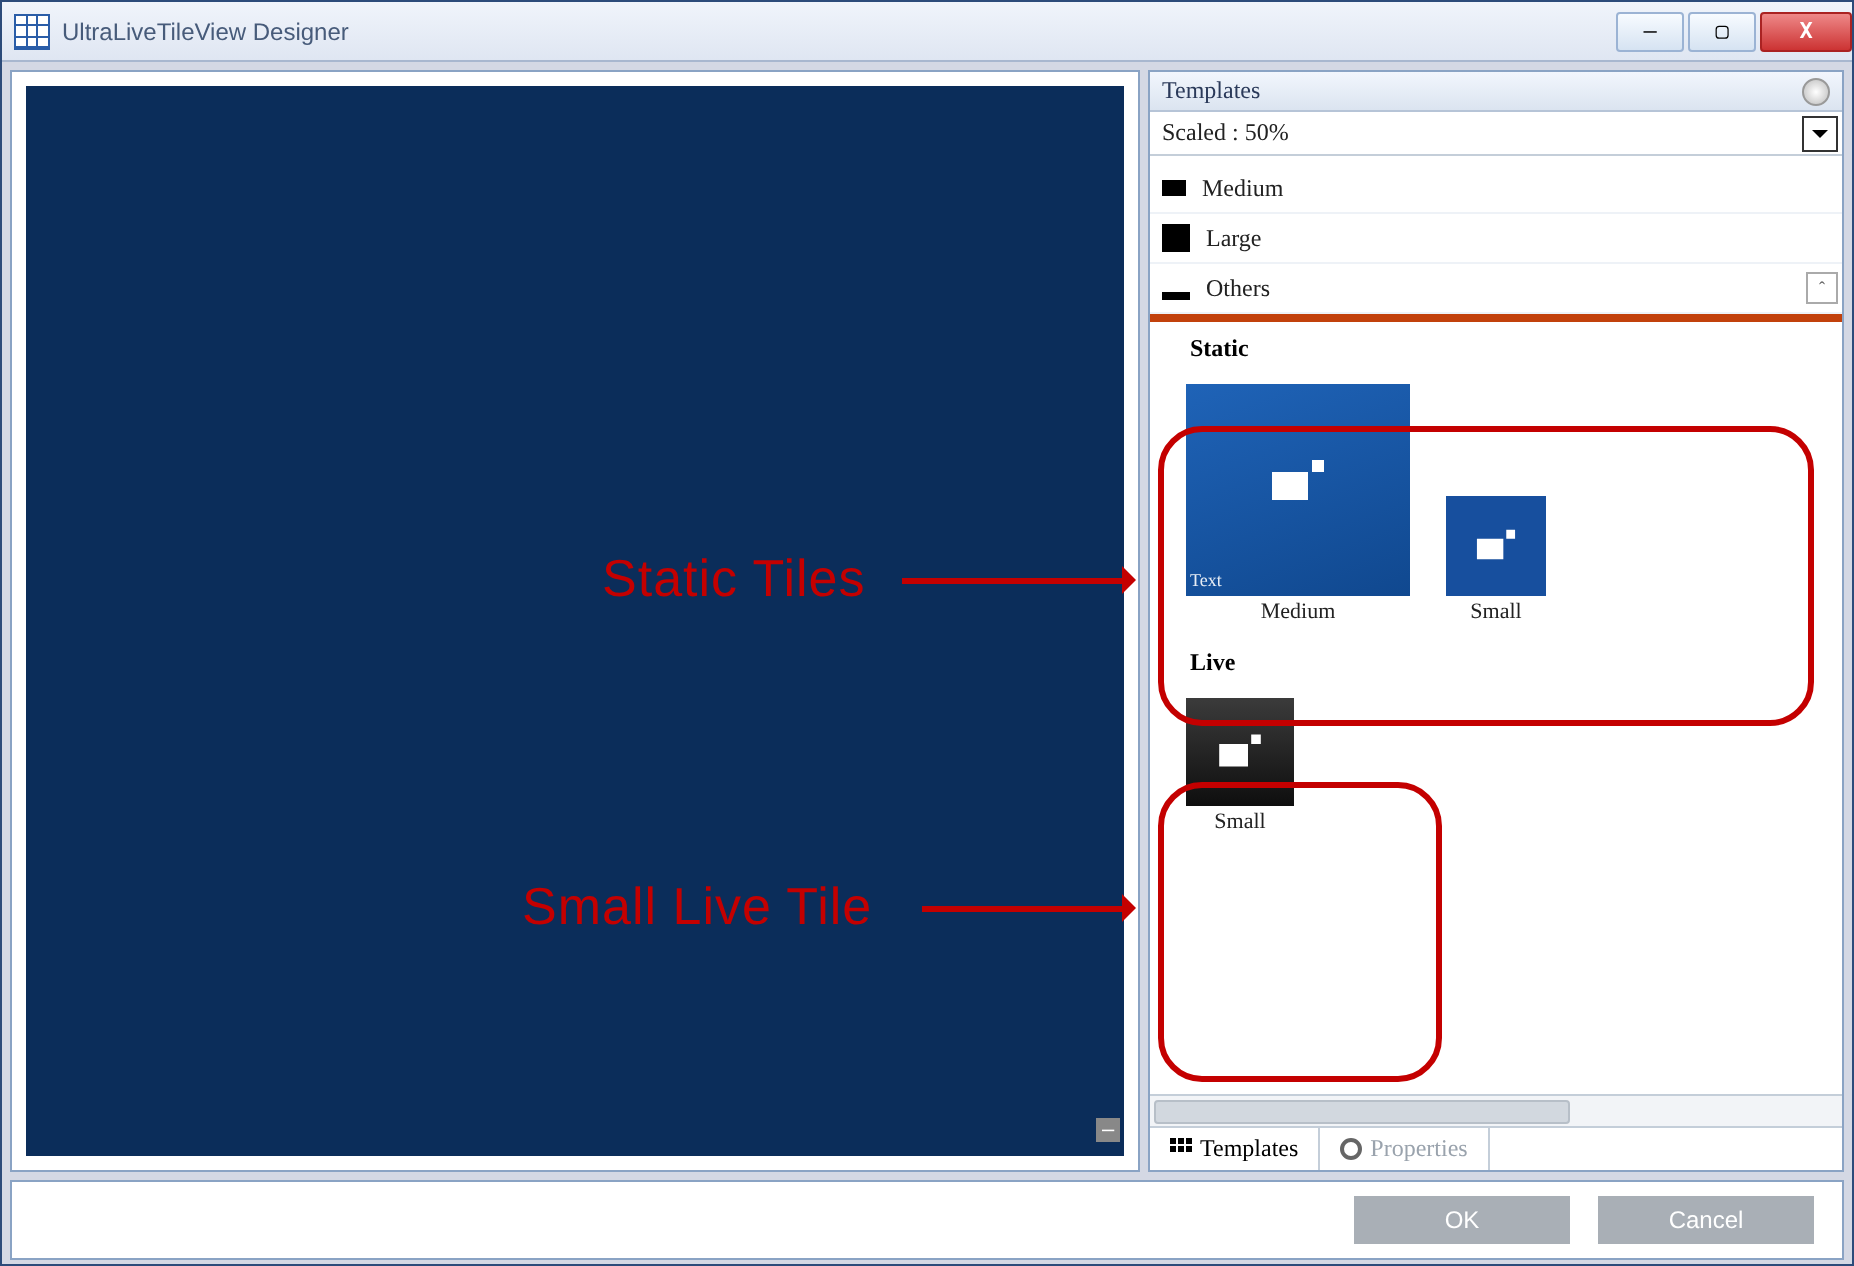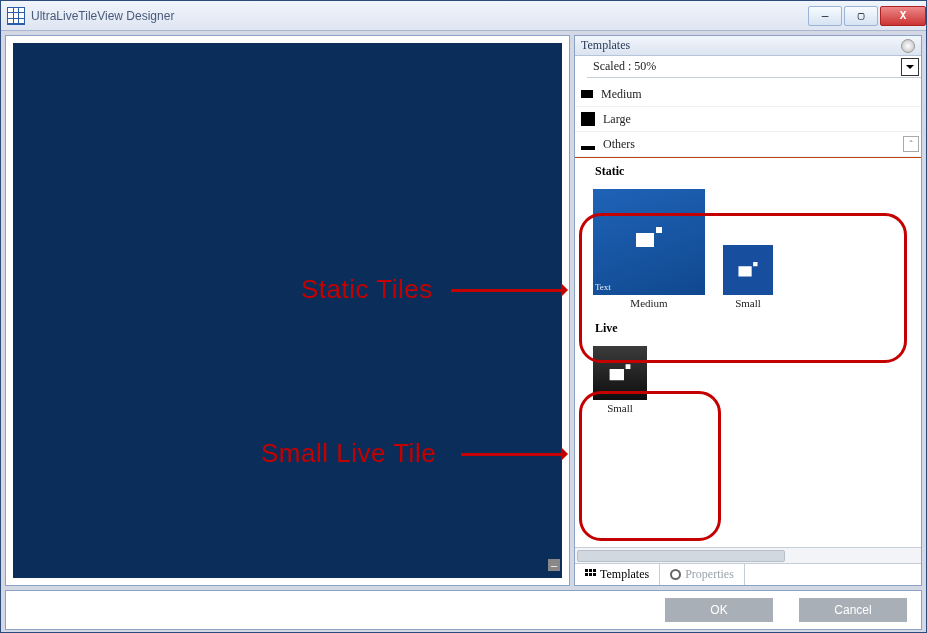--- a/index.html
+++ b/index.html
@@ -83,21 +83,21 @@
   }
   .panel-header .pin {
     margin-left: auto; width: 14px; height: 14px;
     border-radius: 50%; background: radial-gradient(#fff,#bbb);
     border: 1px solid #999;
   }
   .scale-row {
     height: 22px; border-bottom: 1px solid #c4ced9;
     display: flex; align-items: center;
     padding: 0 2px 0 6px;
-    font-size: 12px; color: #222; margin-left: 12px;
+    font-size: 12px; color: #222;
   }
   .scale-row .dropbtn {
     margin-left: auto; width: 18px; height: 18px;
     border: 1px solid #333; background: #fff;
     display: flex; align-items: center; justify-content: center;
   }
   .scale-row .dropbtn::after { content: ""; border: 4px solid transparent; border-top-color:#000; margin-top:4px;}
   .size-list { padding: 4px 0 0 0; }
   .size-item {
     height: 25px; display: flex; align-items: center;
@@ -135,21 +135,21 @@
     background: #174f9e;
     display:flex; align-items:center; justify-content:center;
   }
   .tile-live-small {
     width: 54px; height: 54px;
     background: linear-gradient(#3b3b3b,#0e0e0e);
     display:flex; align-items:center; justify-content:center;
   }
   .igicon { position:relative; display:inline-block; }
   .igicon svg { display:block; }
-  .scroll-pane { position:relative; flex:1; overflow:hidden; border-top:1px solid #c2410c;}
+  .scroll-pane { position:relative; flex:1; overflow:hidden; border-top:4px solid #c2410c;}
   .scroll-content { position:absolute; inset:0; overflow:auto; padding-right:2px;}
   .hscroll {
     height: 16px; border-top: 1px solid #c4ced9;
     background: #f2f4f7; position: relative;
   }
   .hscroll .thumb {
     position:absolute; left:2px; top:2px; height:12px; width:60%;
     background:#d2d8df; border:1px solid #b7bfc8; border-radius:2px;
   }
   
@@ -170,21 +170,21 @@
       linear-gradient(#000,#000) 4px 0/3px 3px no-repeat,
       linear-gradient(#000,#000) 8px 0/3px 3px no-repeat,
       linear-gradient(#000,#000) 0 4px/3px 3px no-repeat,
       linear-gradient(#000,#000) 4px 4px/3px 3px no-repeat,
       linear-gradient(#000,#000) 8px 4px/3px 3px no-repeat;
   }
   .ticon.gear { border:2px solid #666; border-radius:50%; position:relative;}
   
   .button-row {
     height: 40px; display:flex; justify-content:flex-end; align-items:center;
-    gap: 26px; padding: 0 14px;
+    gap: 14px; padding: 0 14px;
     background: #fff;
     border: 1px solid #8aa3c4;
     margin: 4px;
   }
   .btn {
     width: 108px; height: 24px;
     background: #a9afb6; color:#fff;
     border: none; font-size:12px;
     display:flex; align-items:center; justify-content:center;
     cursor:pointer;

